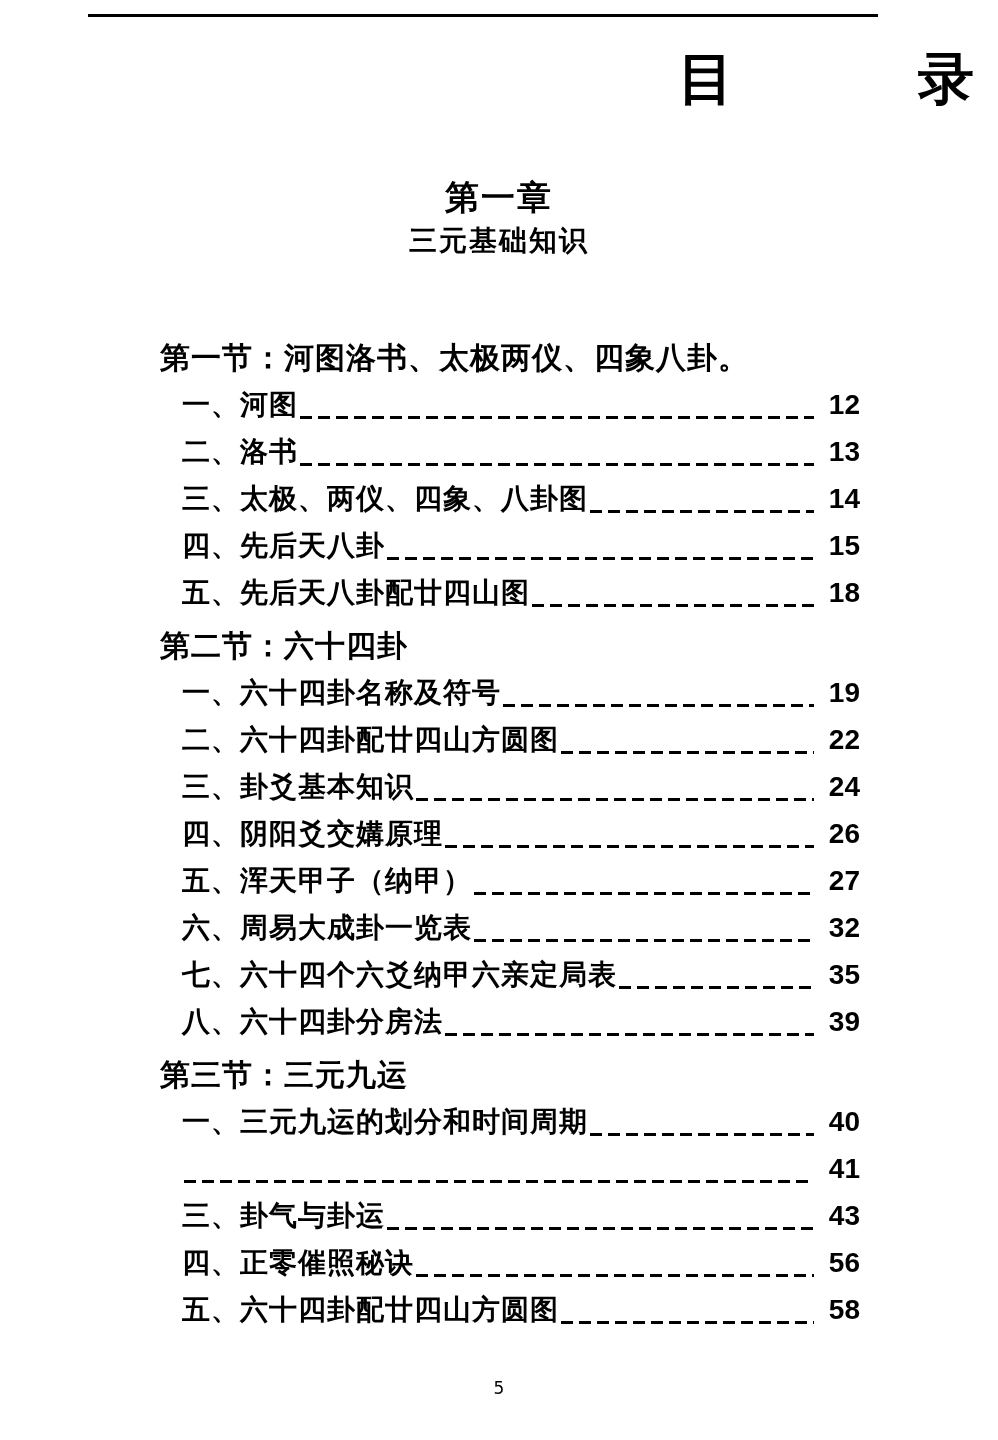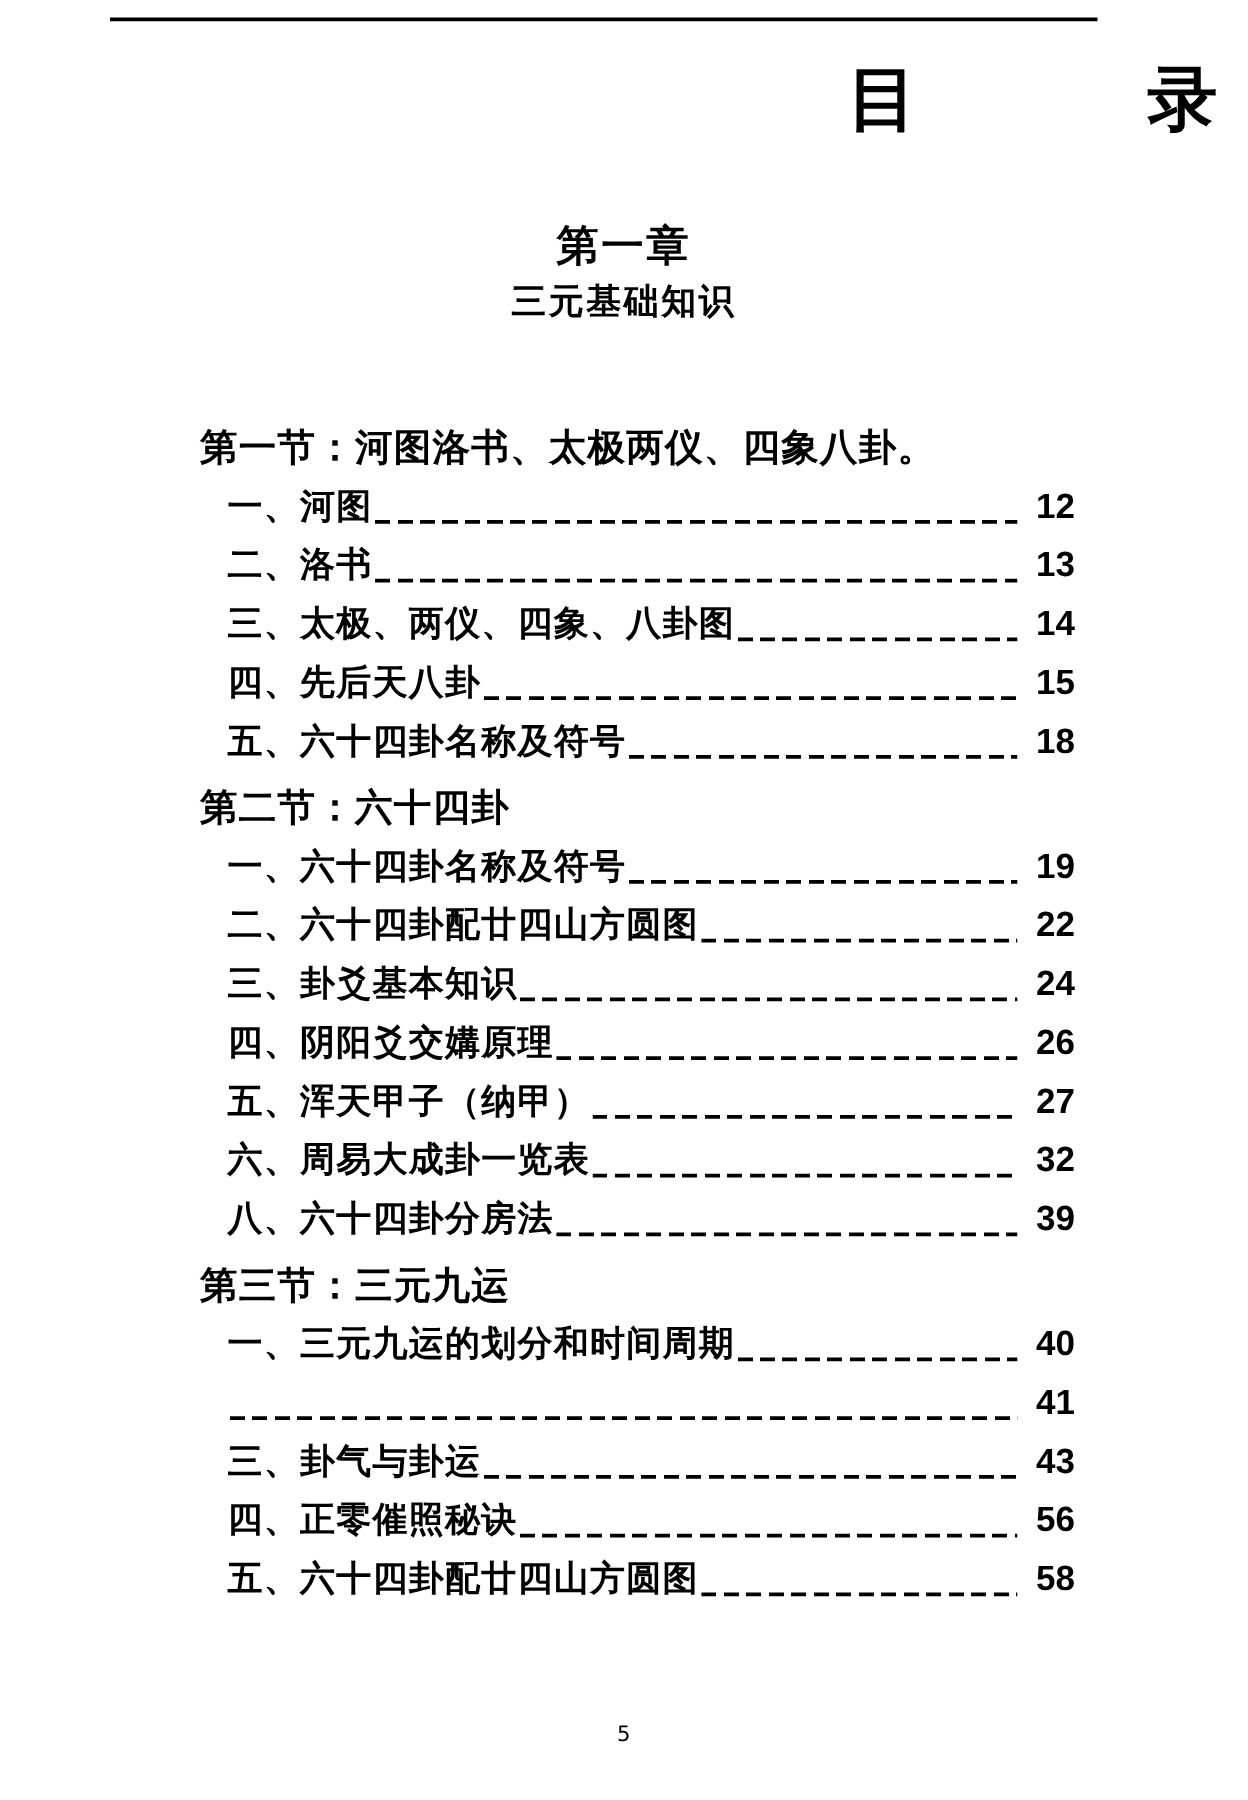--- a/index.html
+++ b/index.html
@@ -158,21 +158,21 @@
       <span class="label">三、太极、两仪、四象、八卦图</span>
       <span class="leader"></span>
       <span class="page-no">14</span>
     </div>
     <div class="entry">
       <span class="label">四、先后天八卦</span>
       <span class="leader"></span>
       <span class="page-no">15</span>
     </div>
     <div class="entry">
-      <span class="label">五、六十四卦名称及符号</span>
+      <span class="label">五、先后天八卦配廿四山图</span>
       <span class="leader"></span>
       <span class="page-no">18</span>
     </div>
 
     <div class="section-head">第二节：六十四卦</div>
     <div class="entry">
       <span class="label">一、六十四卦名称及符号</span>
       <span class="leader"></span>
       <span class="page-no">19</span>
     </div>
@@ -195,20 +195,25 @@
       <span class="label">五、浑天甲子（纳甲）</span>
       <span class="leader"></span>
       <span class="page-no">27</span>
     </div>
     <div class="entry">
       <span class="label">六、周易大成卦一览表</span>
       <span class="leader"></span>
       <span class="page-no">32</span>
     </div>
     <div class="entry">
+      <span class="label">七、六十四个六爻纳甲六亲定局表</span>
+      <span class="leader"></span>
+      <span class="page-no">35</span>
+    </div>
+    <div class="entry">
       <span class="label">八、六十四卦分房法</span>
       <span class="leader"></span>
       <span class="page-no">39</span>
     </div>
 
     <div class="section-head">第三节：三元九运</div>
     <div class="entry">
       <span class="label">一、三元九运的划分和时间周期</span>
       <span class="leader"></span>
       <span class="page-no">40</span>

